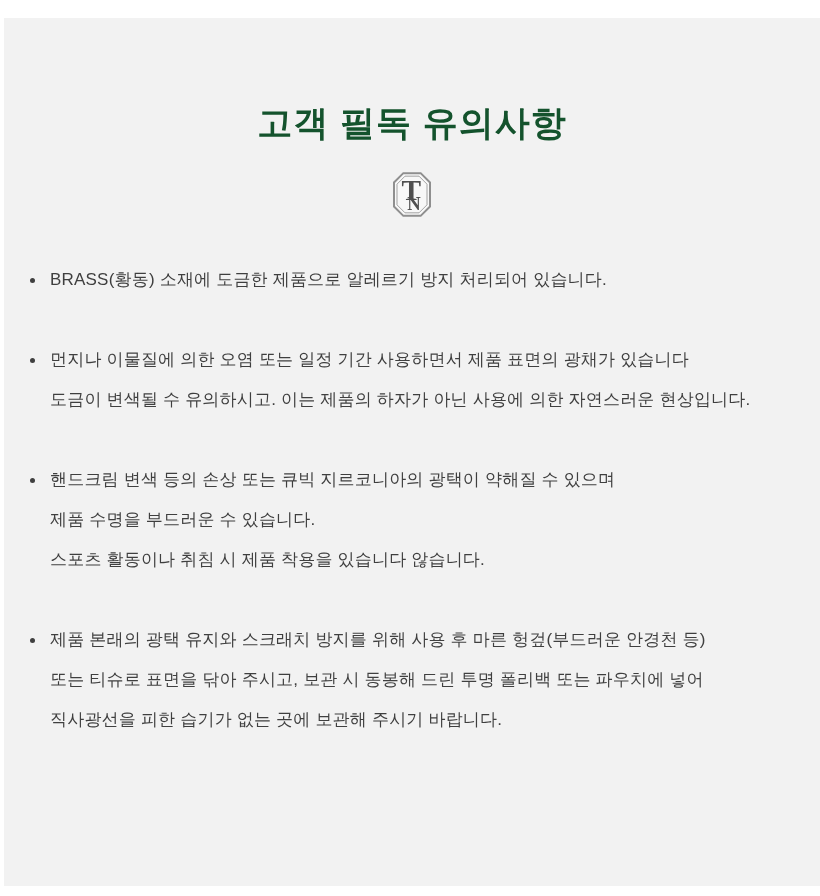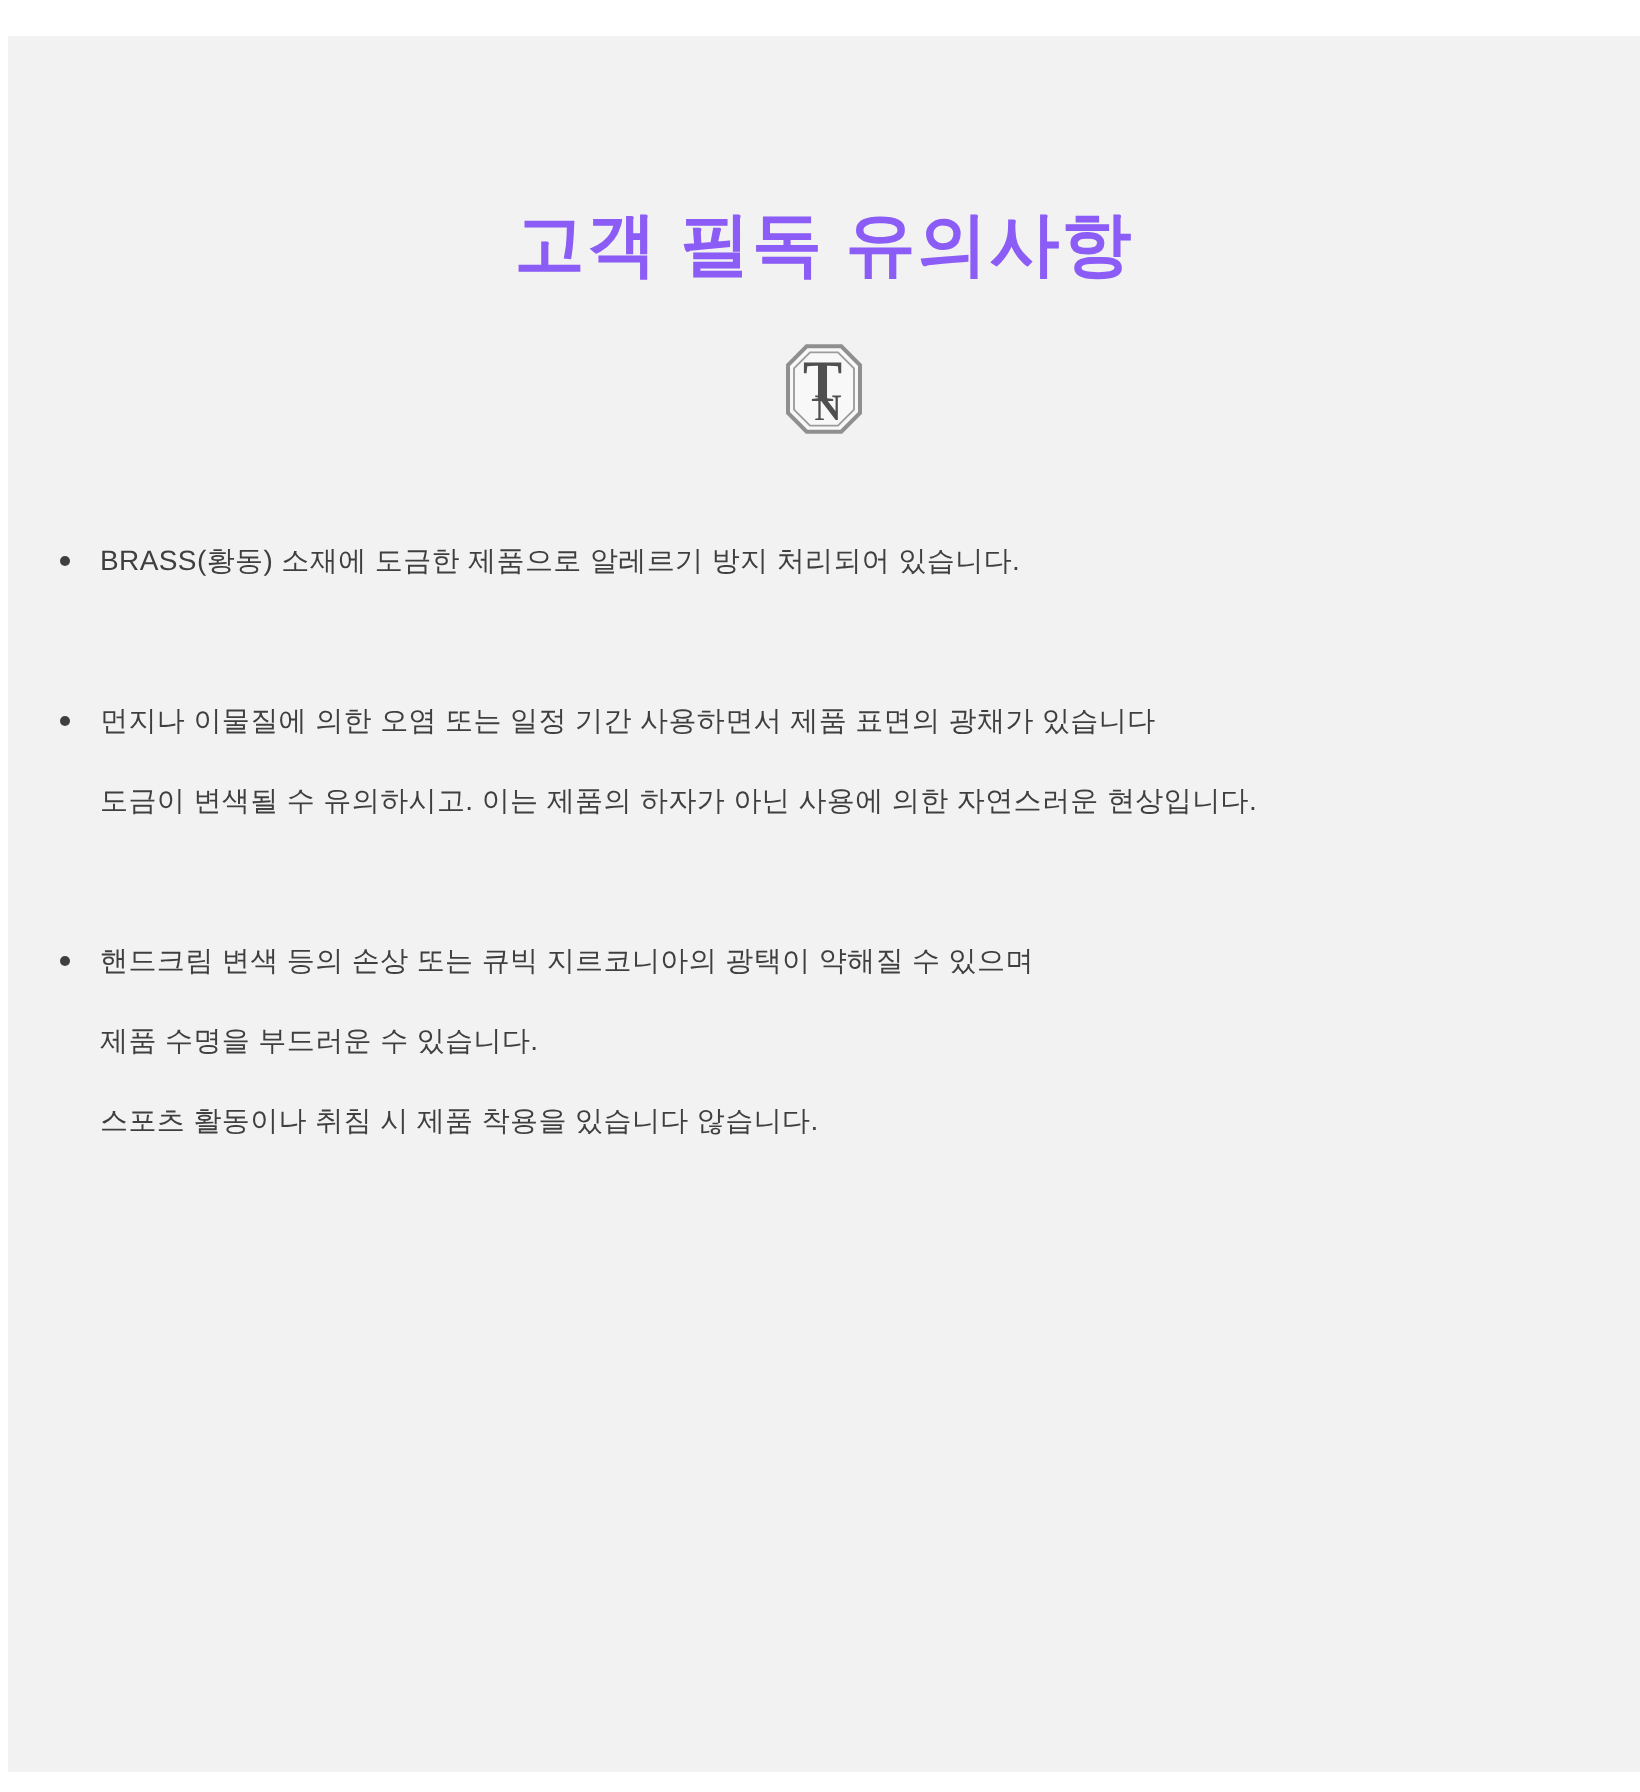--- a/index.html
+++ b/index.html
@@ -23,21 +23,21 @@
     bottom: 10px;
     background: #f2f2f2;
   }
   .page-title {
     margin: 82px 0 0 0;
     text-align: center;
     font-size: 35px;
     line-height: 46px;
     font-weight: 700;
     letter-spacing: 1px;
-    color: #8b5cf6;
+    color: #14532d;
   }
   .logo-wrap {
     margin-top: 25px;
     display: flex;
     justify-content: center;
   }
   .notices {
     margin-top: 42px;
     padding: 0 18px 0 26px;
   }
@@ -49,21 +49,21 @@
   .notice:last-child { margin-bottom: 0; }
   .bullet-dot {
     width: 5px;
     height: 5px;
     border-radius: 50%;
     background: #3f3f3f;
     margin: 18px 15px 0 0;
     flex-shrink: 0;
   }
   .notice-lines {
-    font-size: 14px;
+    font-size: 17px;
     line-height: 40px;
     color: #3f3f3f;
     letter-spacing: 0.2px;
   }
   .notice-line { white-space: nowrap; }
 </style>
 </head>
 <body>
 
 <div class="stage">
@@ -99,16 +99,24 @@
 
       <div class="notice">
         <span class="bullet-dot"></span>
         <div class="notice-lines">
           <div class="notice-line">핸드크림 변색 등의 손상 또는 큐빅 지르코니아의 광택이 약해질 수 있으며</div>
           <div class="notice-line">제품 수명을 부드러운 수 있습니다.</div>
           <div class="notice-line">스포츠 활동이나 취침 시 제품 착용을 있습니다 않습니다.</div>
         </div>
       </div>
 
+      <div class="notice">
+        <span class="bullet-dot"></span>
+        <div class="notice-lines">
+          <div class="notice-line">제품 본래의 광택 유지와 스크래치 방지를 위해 사용 후 마른 헝겊(부드러운 안경천 등)</div>
+          <div class="notice-line">또는 티슈로 표면을 닦아 주시고, 보관 시 동봉해 드린 투명 폴리백 또는 파우치에 넣어</div>
+          <div class="notice-line">직사광선을 피한 습기가 없는 곳에 보관해 주시기 바랍니다.</div>
+        </div>
+      </div>
 
     </div>
   </div>
 </div>
 
 </body></html>

